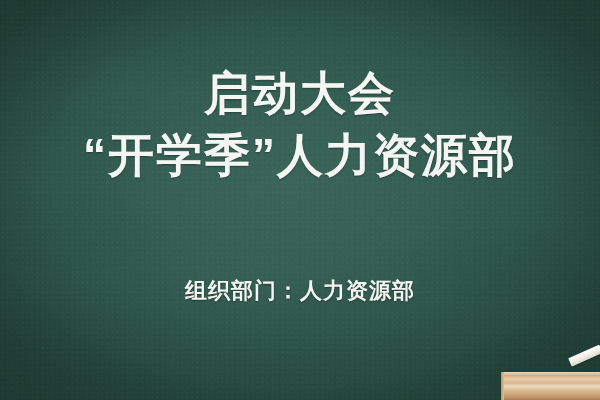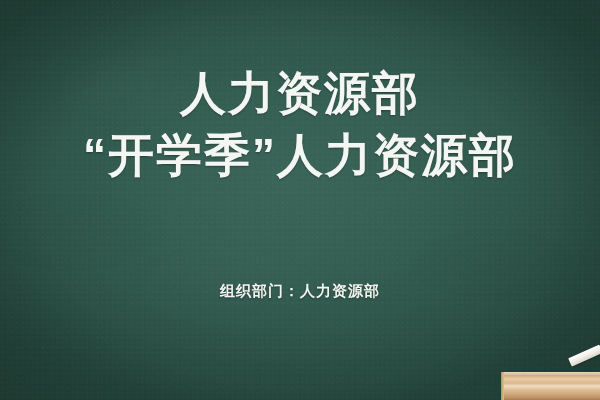--- a/index.html
+++ b/index.html
@@ -88,21 +88,21 @@
       0 1px 2px rgba(0,0,0,.35),
       0 0 1px rgba(255,255,255,.25);
   }
   .subtitle {
     position: absolute;
     top: 278px;
     left: 0;
     right: 0;
     text-align: center;
     color: #f2f5f1;
-    font-size: 15px;
+    font-size: 22px;
     line-height: 26px;
     font-weight: bold;
     letter-spacing: 1px;
     white-space: nowrap;
     text-shadow: 0 1px 2px rgba(0,0,0,.35);
   }
 
   
   .chalk-ledge {
     position: absolute;
@@ -160,21 +160,21 @@
 <div id="slide">
 
   <div class="board-base"></div>
   <div class="board-smudge"></div>
   <div class="board-noise"></div>
   <div class="board-vignette"></div>
 
   <div class="content">
 
     <div class="title-block">
-      <div class="title-line">人力资源部</div>
+      <div class="title-line">启动大会</div>
       <div class="title-line">“开学季”人力资源部</div>
     </div>
 
     <div class="subtitle">组织部门：人力资源部</div>
 
   </div>
 
   <div class="ledge-top-edge"></div>
   <div class="chalk-ledge"></div>
   <div class="ledge-left-cap"></div>

